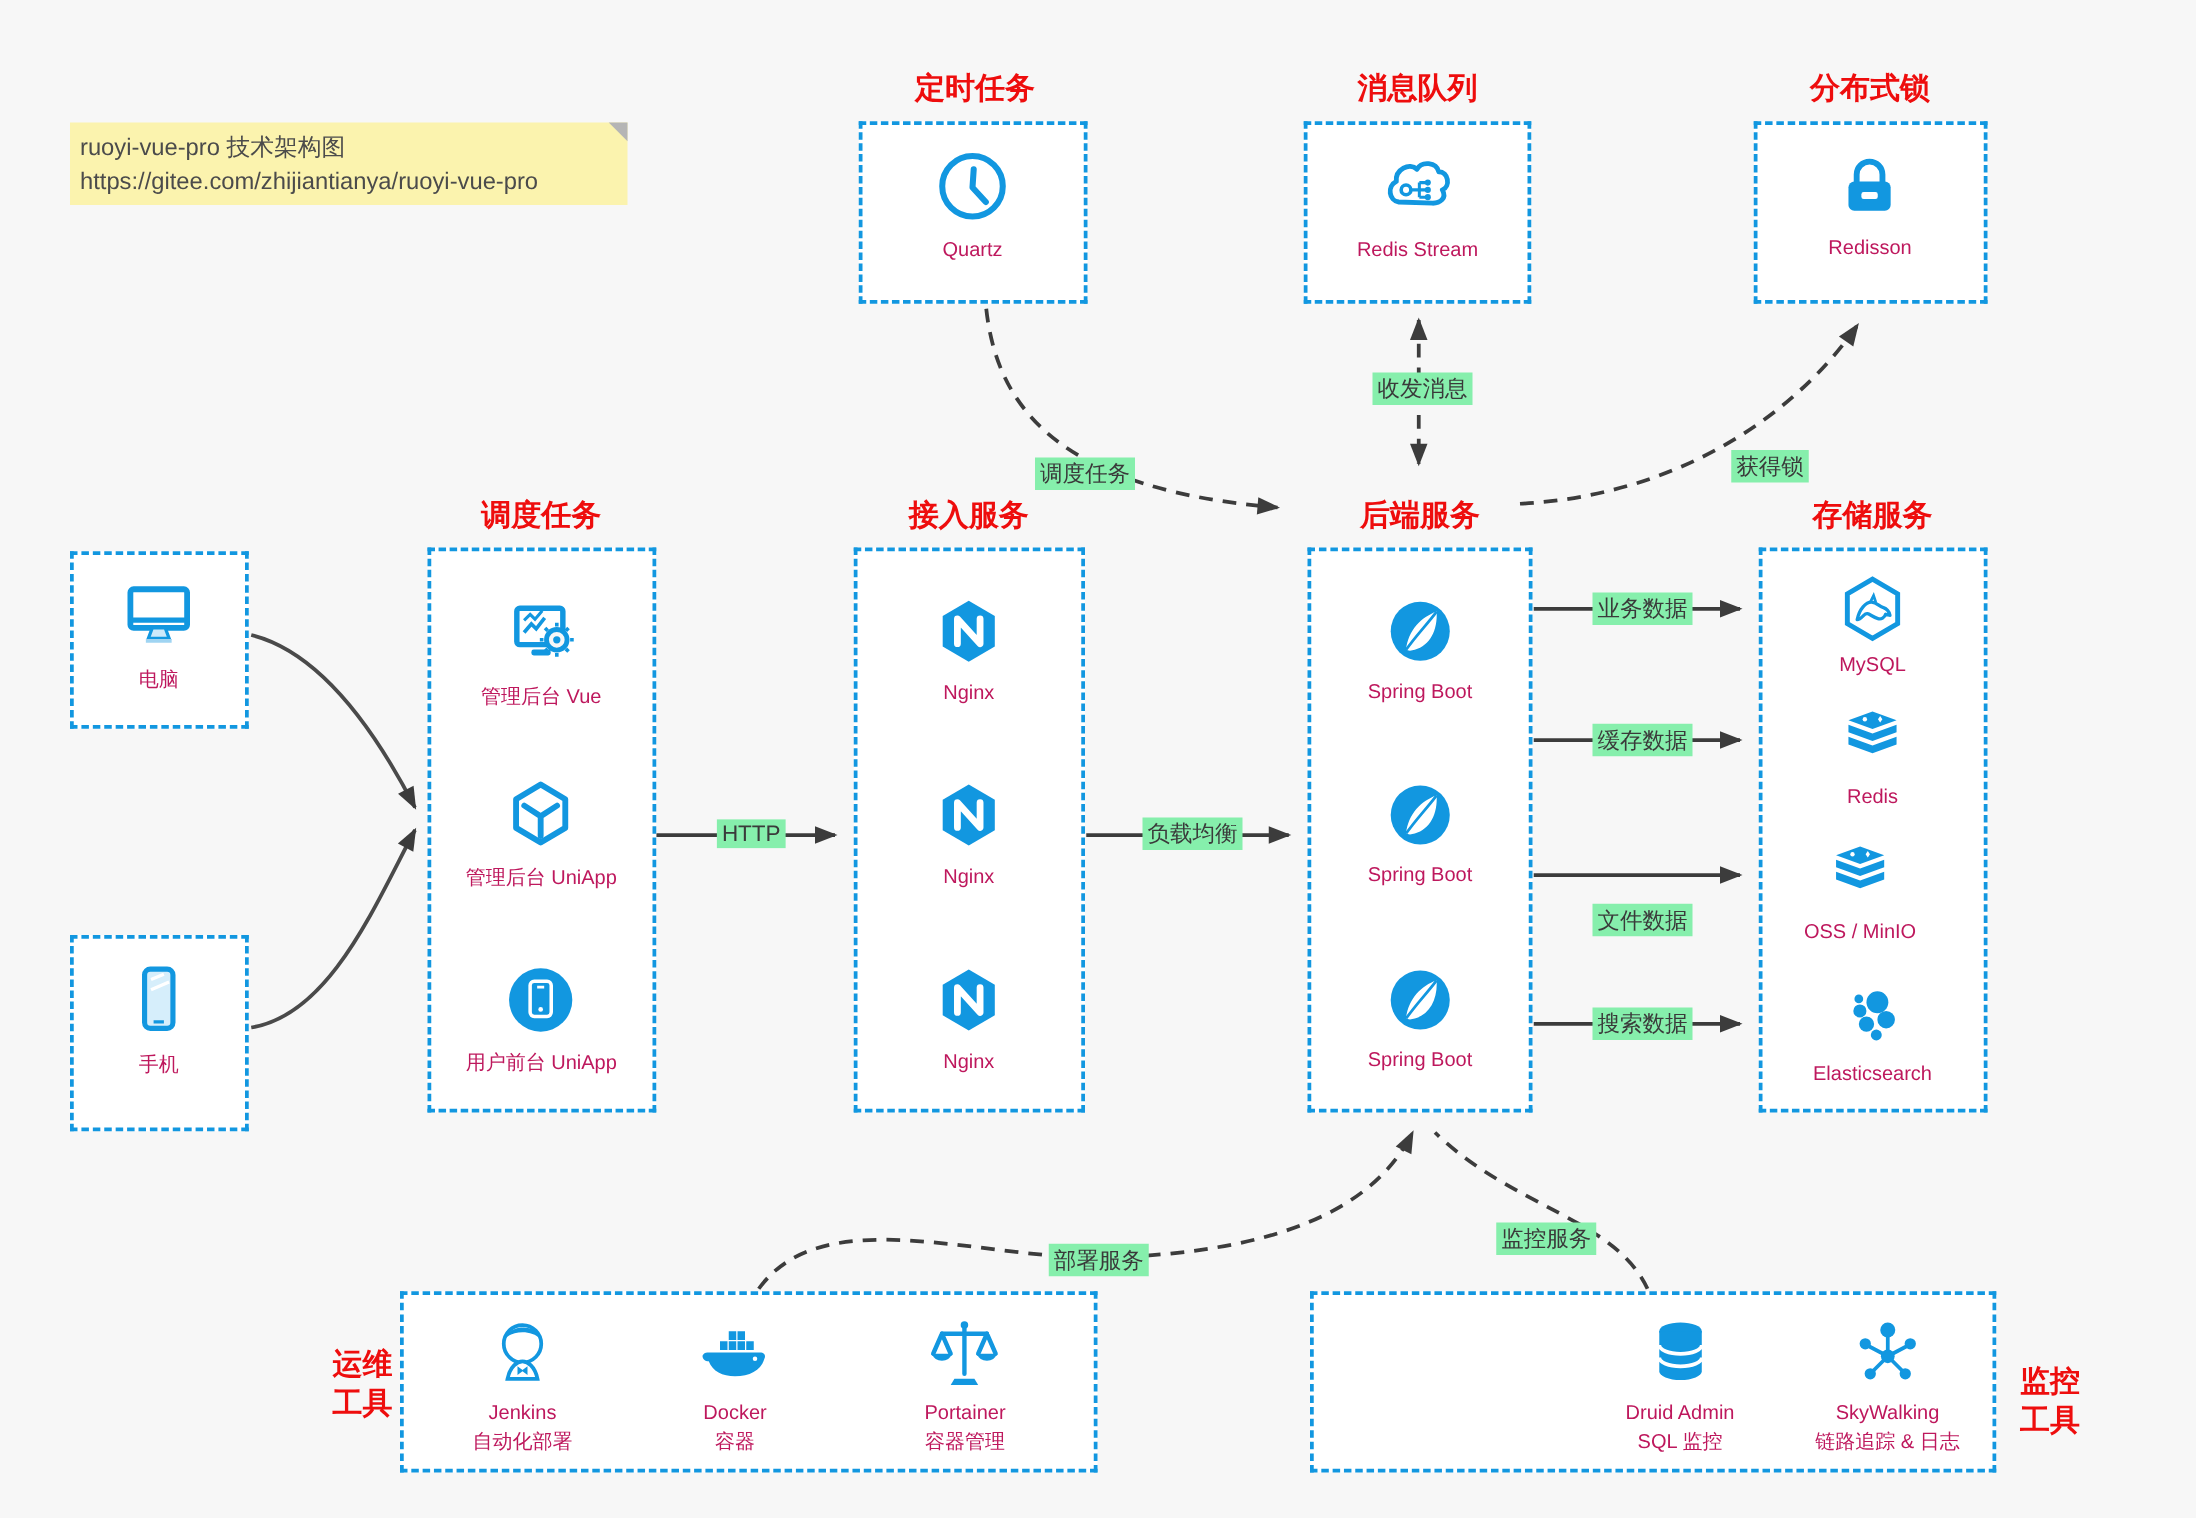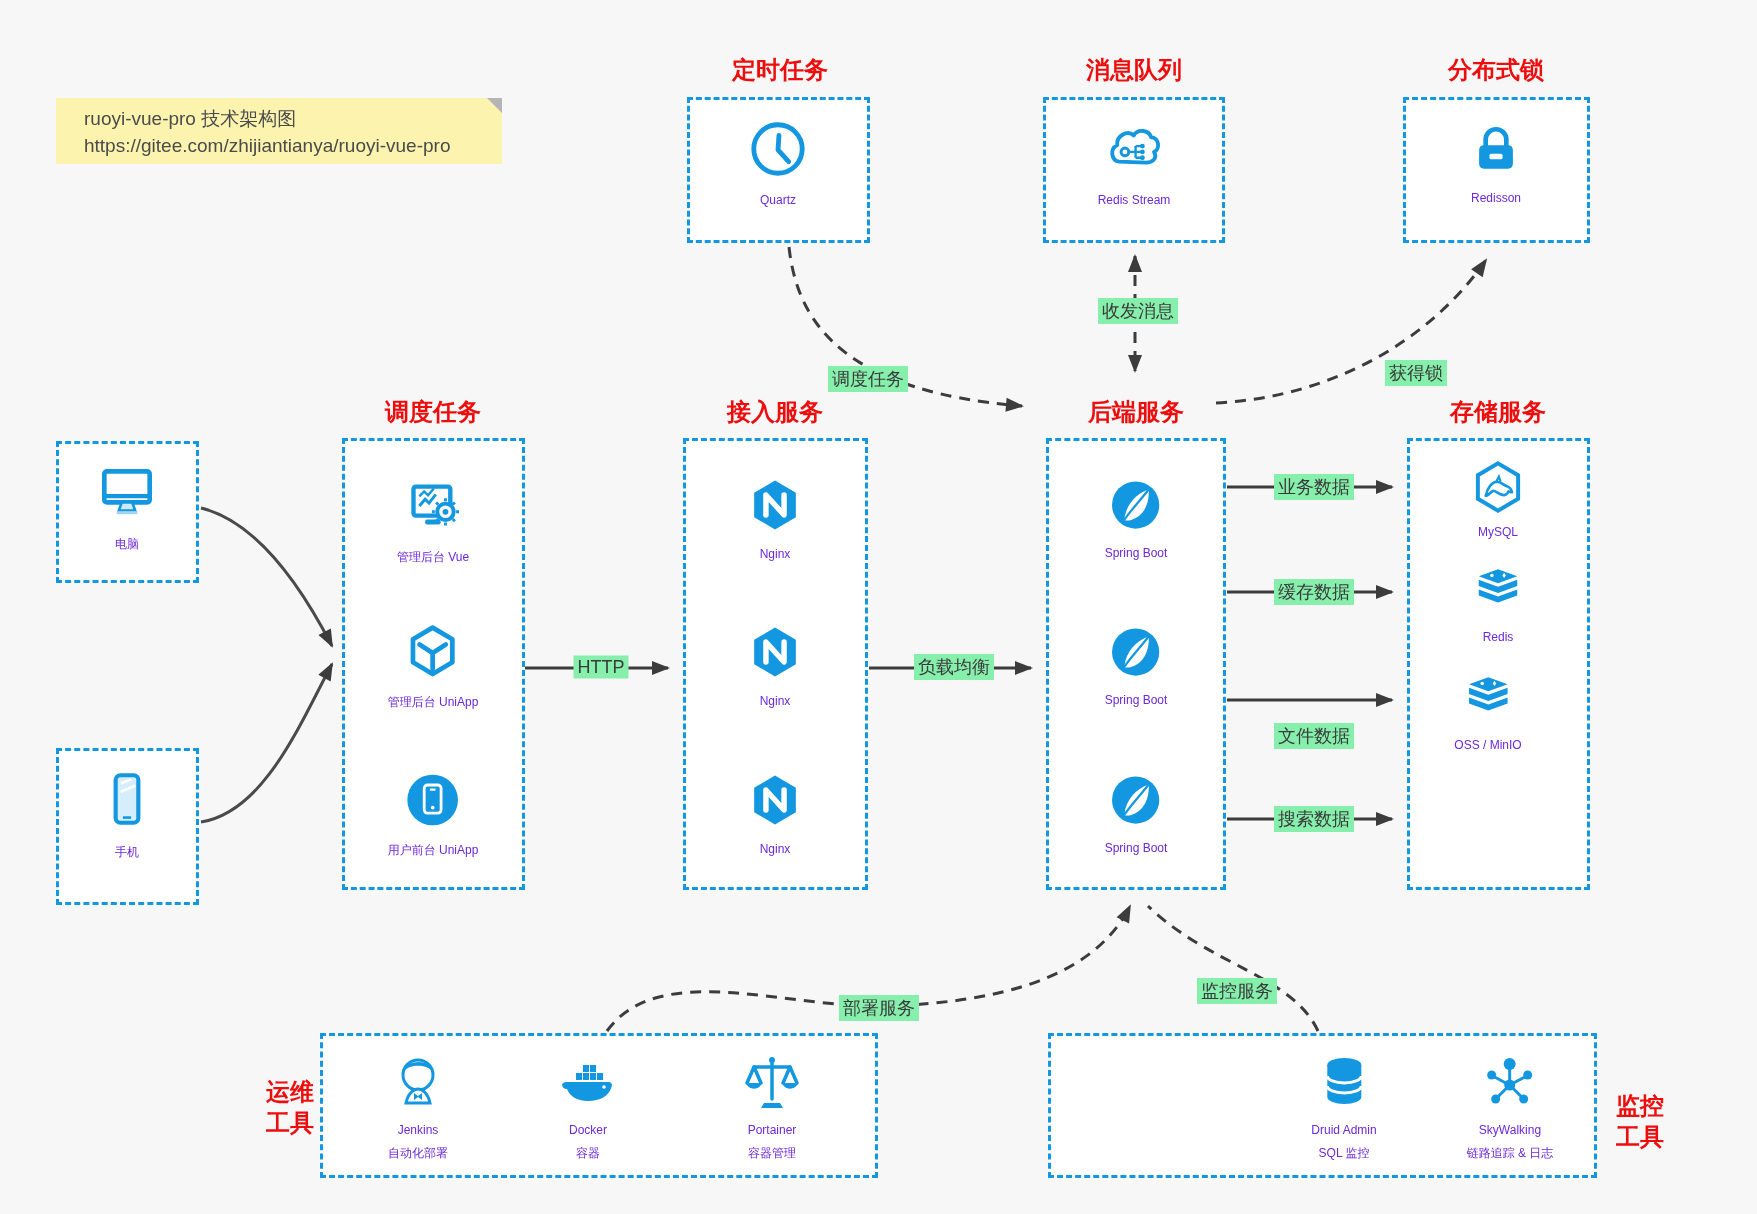--- a/index.html
+++ b/index.html
@@ -10,21 +10,21 @@
     position:relative;overflow:hidden;
     color:#3b3d40;
   }
   .canvas{position:absolute;left:0;top:0;width:1757px;height:1214px;}
   svg.edges{position:absolute;left:0;top:0;pointer-events:none;}
 
   
   .note{
     position:absolute;left:56px;top:98px;width:446px;height:66px;
     background:#fbf3ae;color:#4b4b4b;font-size:19px;line-height:27px;
-    padding:7px 0 0 28px;box-sizing:border-box;white-space:nowrap;
+    padding:7px 0 0 8px;box-sizing:border-box;white-space:nowrap;
   }
   .note .fold{
     position:absolute;top:0;right:0;width:0;height:0;
     border-top:15px solid #b5b5b5;border-left:15px solid transparent;
   }
 
   
   .gbox{
     position:absolute;box-sizing:border-box;
     border:3px dashed #1297e0;background:#ffffff;
@@ -39,21 +39,21 @@
     line-height:31px;text-align:center;white-space:nowrap;
   }
 
   
   .item{
     position:absolute;transform:translateX(-50%);
     display:flex;flex-direction:column;align-items:center;
     text-align:center;white-space:nowrap;
   }
   .item .ic{color:#1297e0;display:block;}
-  .ilabel{font-size:12px;color:#6d28d9;margin-top:9px;line-height:23px;}
+  .ilabel{font-size:16px;color:#be185d;margin-top:9px;line-height:23px;}
   .ilabel .l2{display:block;}
 
   
   .elabel{
     position:absolute;transform:translate(-50%,-50%);
     background:#86efac;padding:1px 4px;
     font-size:18px;color:#3a3a3a;white-space:nowrap;
   }
   .hidden-defs{position:absolute;width:0;height:0;overflow:hidden;}
 </style>
@@ -355,20 +355,26 @@
         <use href="#sym-stack"></use>
       </svg>
     <div class="ilabel" style="margin-top:6px">Redis</div>
   </div>
   <div class="item" style="left:1488px;top:672px">
     <svg class="ic" width="56" height="56" viewBox="0 0 64 64">
         <use href="#sym-stack"></use>
       </svg>
     <div class="ilabel" style="margin-top:6px">OSS / MinIO</div>
   </div>
+  <div class="item" style="left:1498px;top:786px">
+    <svg class="ic" width="56" height="56" viewBox="0 0 64 64">
+        <use href="#sym-elastic"></use>
+      </svg>
+    <div class="ilabel" style="margin-top:6px">Elasticsearch</div>
+  </div>
 
   <div class="side-title" style="left:290px;top:1076px">
     <span>运维</span><br>
     <span>工具</span>
   </div>
   <div class="gbox" style="left:320px;top:1033px;width:558px;height:145px"></div>
   <div class="item" style="left:418px;top:1051px">
     <svg class="ic" width="64" height="64" viewBox="0 0 64 64">
         <use href="#sym-jenkins"></use>
       </svg>

